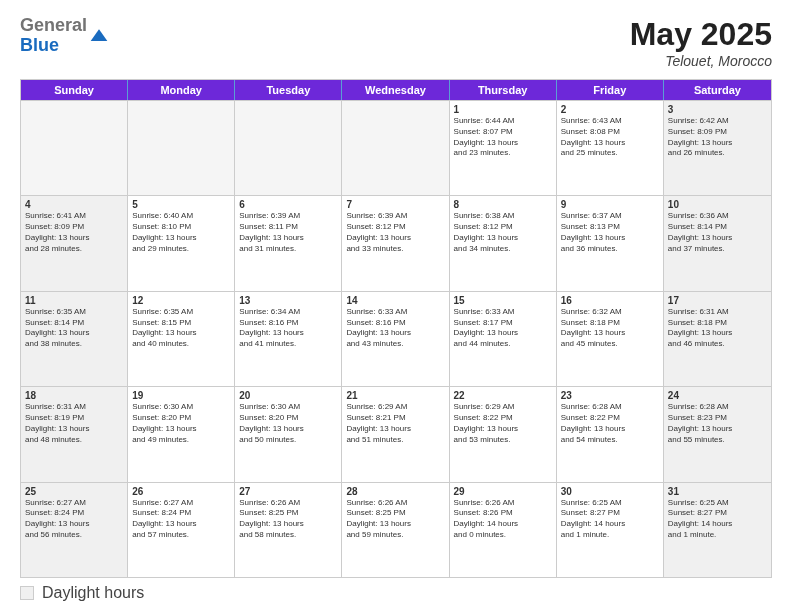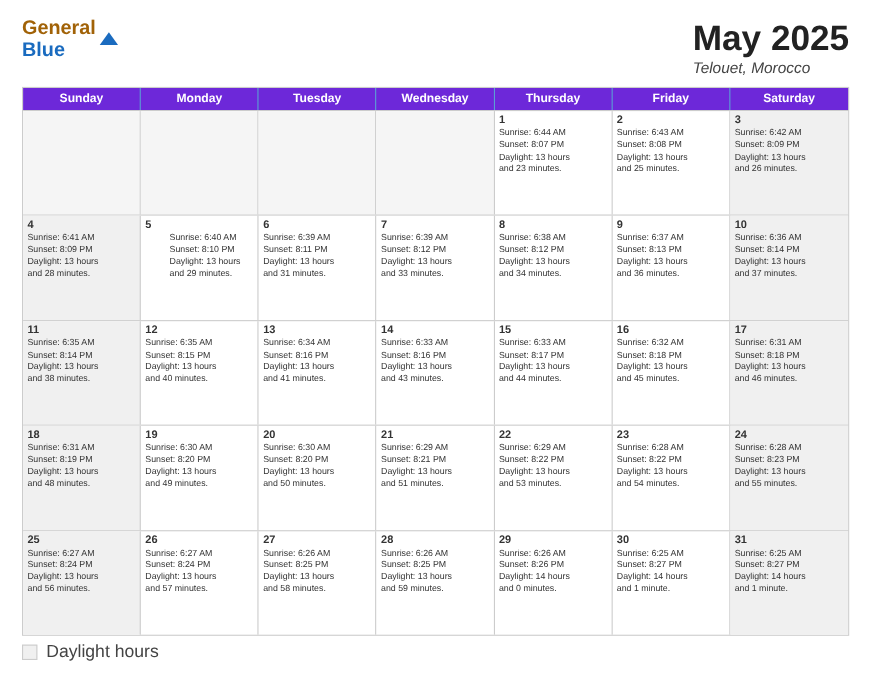--- a/index.html
+++ b/index.html
@@ -25,29 +25,29 @@
     }
     .logo {
       display: flex;
       align-items: center;
     }
     .logo-text {
       font-size: 18px;
       font-weight: bold;
       line-height: 1.1;
     }
-    .logo-text .general { color: #a16207; margin-top: 28px; }
+    .logo-text .general { color: #737373; margin-top: 28px; }
     .logo-text .blue { color: #1a6bbf; }
     .logo-icon {
       width: 20px;
       height: 20px;
       margin-left: 2px;
     }
     .title-block {
-      text-align: left;
+      text-align: right;
     }
     .title-block .month-year {
       font-size: 32px;
       font-weight: bold;
       color: #222;
     }
     .title-block .location {
       font-size: 14px;
       color: #444;
       font-style: italic;
@@ -186,21 +186,21 @@
         <div class="week-row">
           <div class="day-cell shaded">
             <span class="day-num">4</span>
             <div class="day-info" style="white-space: pre-line;">Sunrise: 6:41 AM
 Sunset: 8:09 PM
 Daylight: 13 hours
 and 28 minutes.</div>
           </div>
           <div class="day-cell">
             <span class="day-num">5</span>
-            <div class="day-info" style="white-space: pre-line; margin-left: 22px;">Sunrise: 6:40 AM
+            <div class="day-info" style="white-space: pre-line;">Sunrise: 6:40 AM
 Sunset: 8:10 PM
 Daylight: 13 hours
 and 29 minutes.</div>
           </div>
           <div class="day-cell">
             <span class="day-num">6</span>
             <div class="day-info" style="white-space: pre-line;">Sunrise: 6:39 AM
 Sunset: 8:11 PM
 Daylight: 13 hours
 and 31 minutes.</div>

